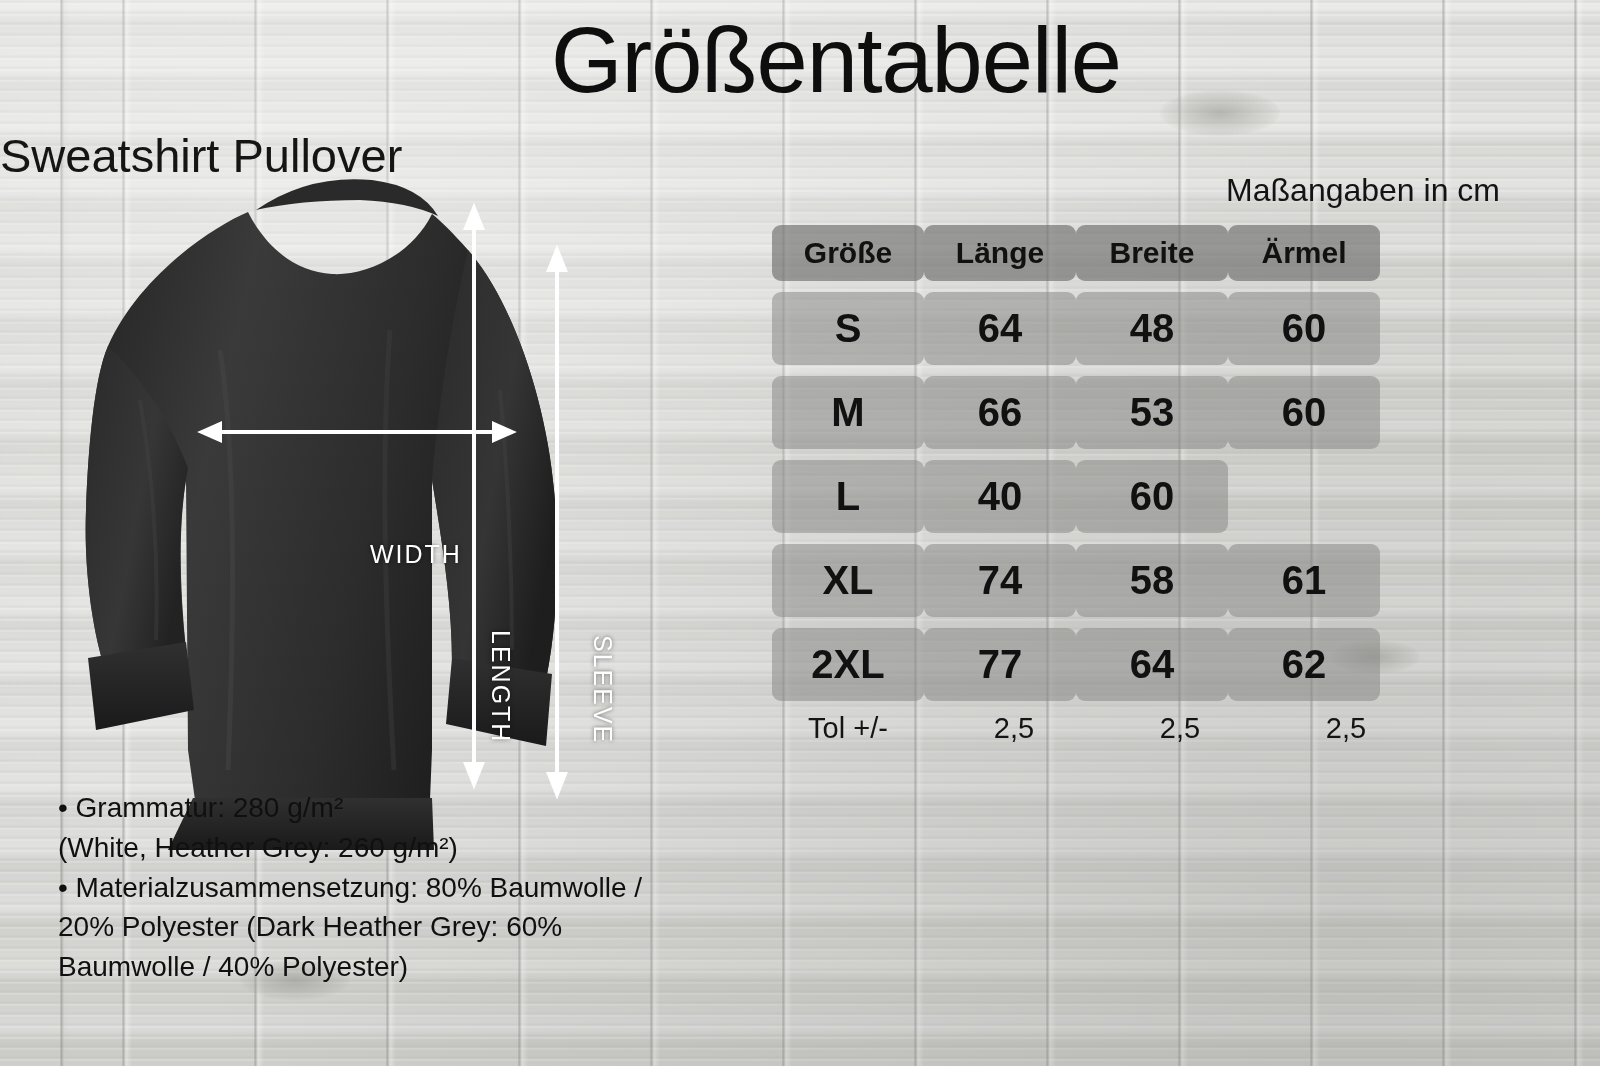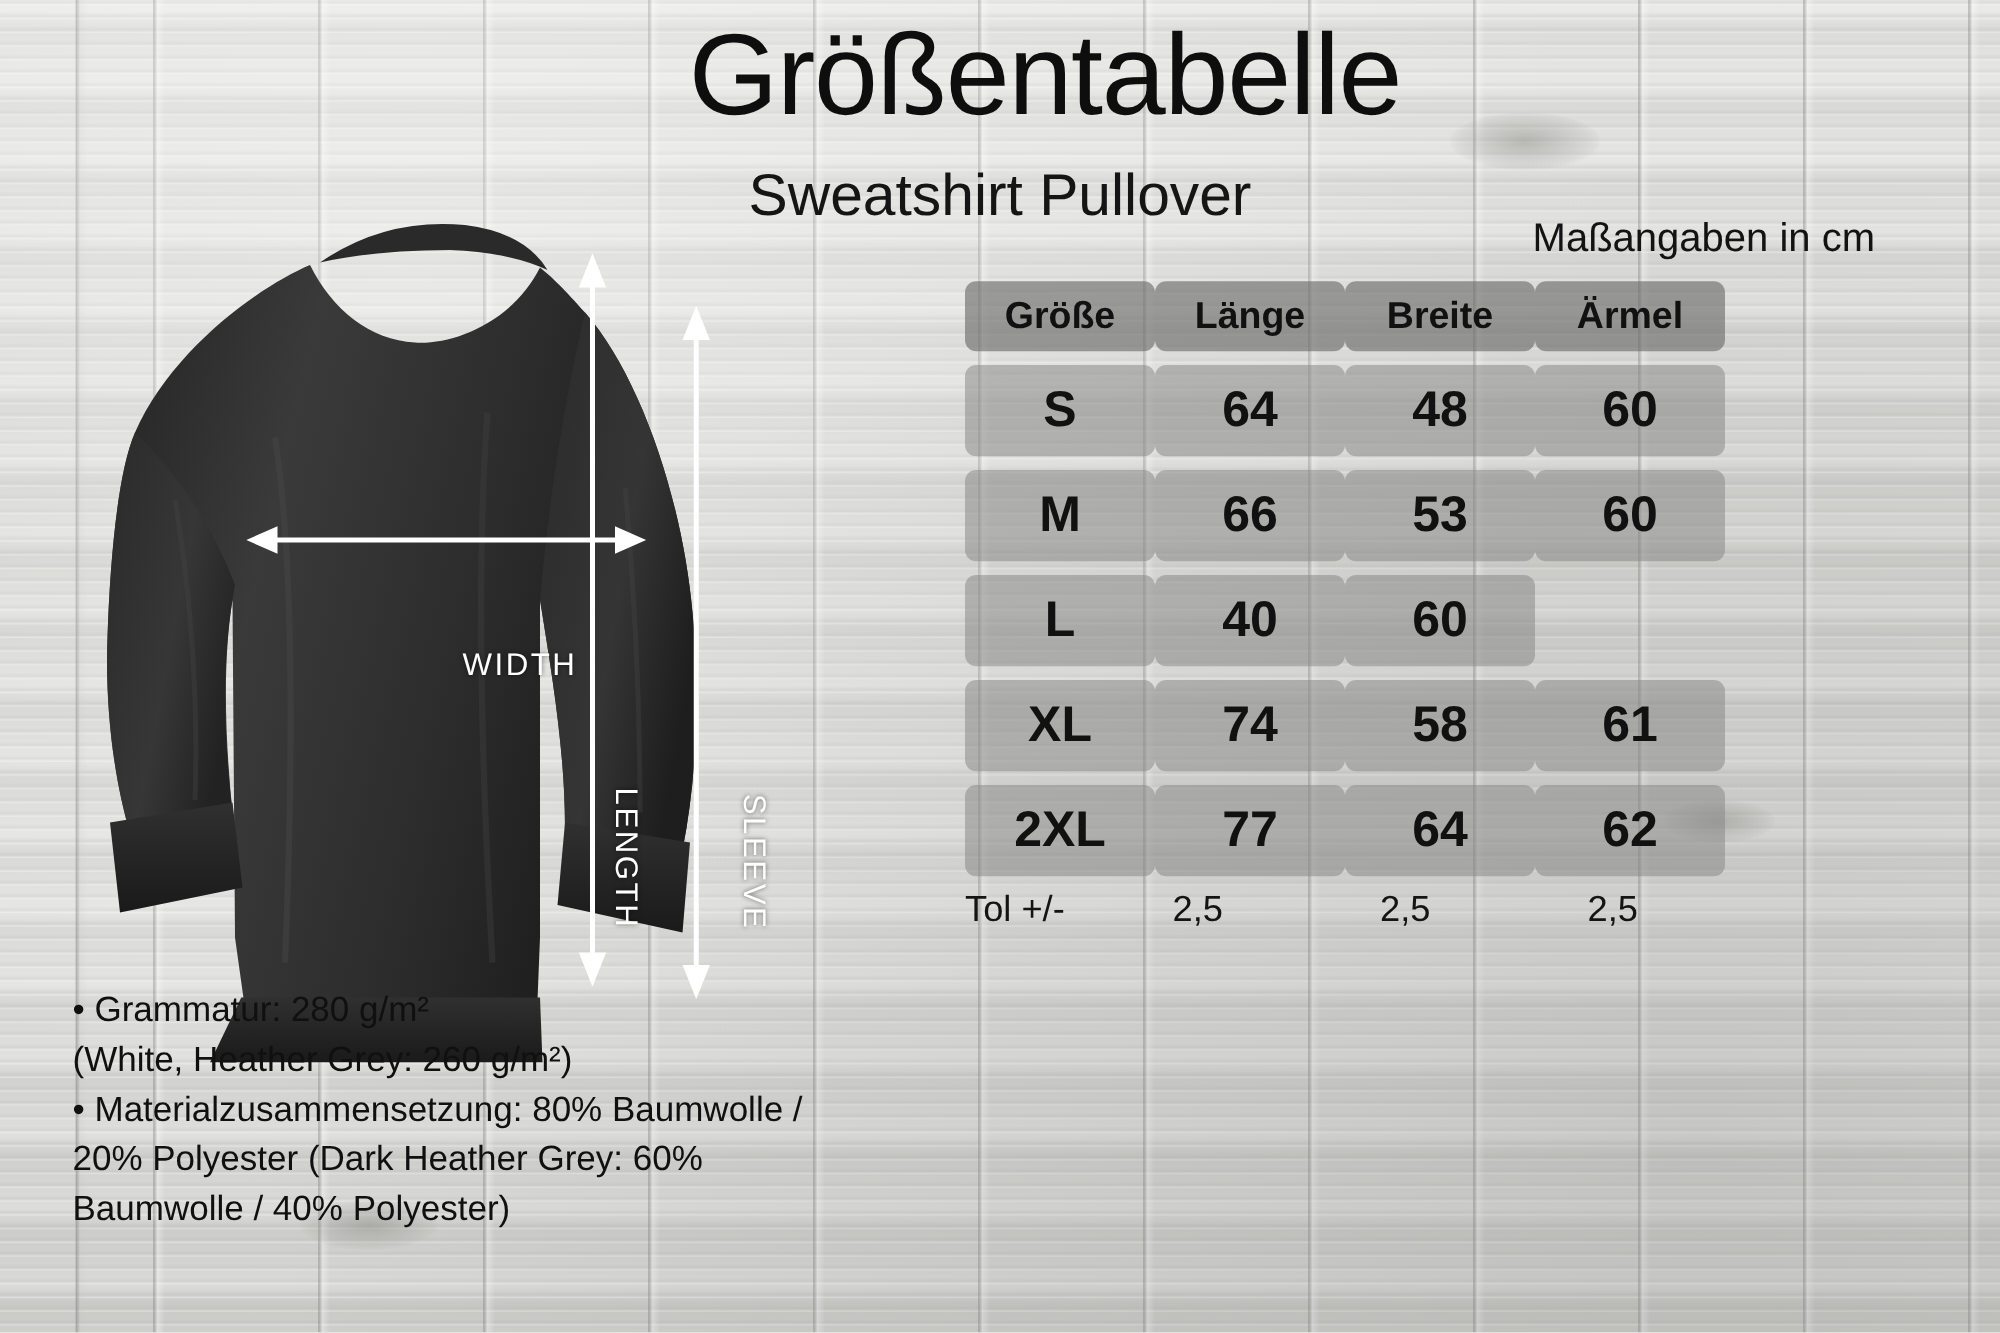--- a/index.html
+++ b/index.html
@@ -63,21 +63,20 @@
     position: absolute; left: 0; top: 12px; width: 1600px;
     text-align: center;
     font-size: 92px; line-height: 1.05;
     font-weight: 400;
     color: #0e0e0e;
     letter-spacing: -1px;
     margin-left: 36px;
   }
   .subtitle {
     position: absolute; left: 0; top: 128px; width: 1600px;
-    text-align: center;
     font-size: 47px; color: #151515; font-weight: 400;
   }
   .units {
     position: absolute; right: 100px; top: 172px;
     font-size: 32px; color: #131313;
   }
 
   
   .table {
     position: absolute;
@@ -101,37 +100,37 @@
   }
   .body .cell {
     height: 73px;
     background: rgba(135,135,132,0.52);
     font-size: 40px;
   }
   .tol {
     display: flex; gap: 14px; margin-top: 6px;
   }
   .tol div {
-    width: 152px; text-align: left;
+    width: 152px; text-align: center;
     font-size: 29px; color: #141414; font-weight: 400;
   }
 
   
   .shirt { position: absolute; left: 60px; top: 150px; width: 640px; height: 700px; }
   .shirt svg { display: block; }
 
   .meas-label {
     position: absolute;
     color: #fff;
     font-size: 25px;
     letter-spacing: 2px;
     font-family: "Liberation Sans", sans-serif;
     text-shadow: 0 0 4px rgba(0,0,0,0.55);
   }
-  #lbl-width { left: 310px; top: 368px; text-align: center; }
+  #lbl-width { left: 310px; top: 390px; text-align: center; }
   #lbl-length {
     left: 426px; top: 480px;
     writing-mode: vertical-rl; text-orientation: mixed;
   }
   #lbl-sleeve {
     left: 528px; top: 485px;
     writing-mode: vertical-rl; text-orientation: mixed;
   }
 
   

